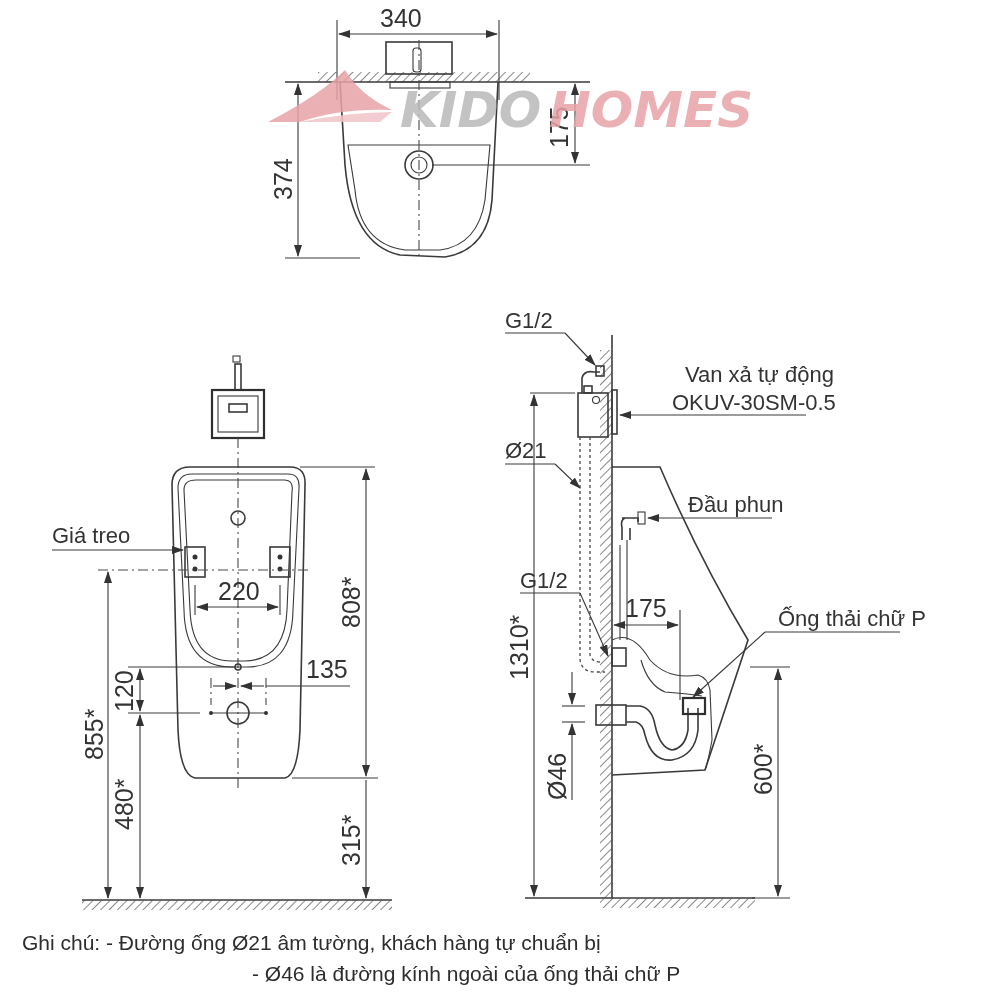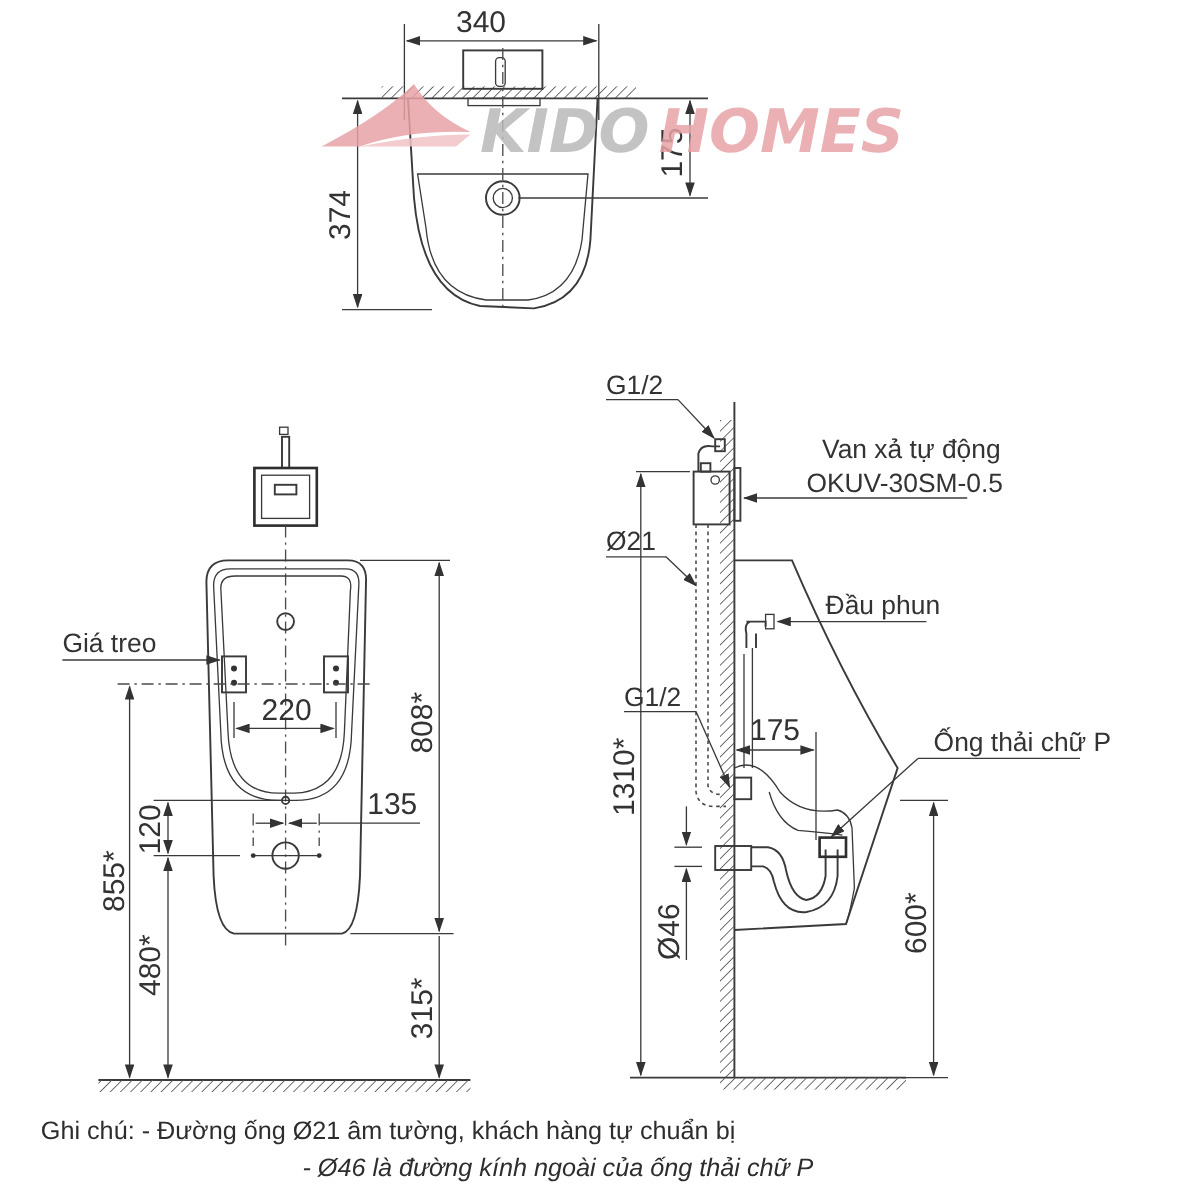--- a/index.html
+++ b/index.html
@@ -205,14 +205,14 @@
     <line class="thin" x1="572" y1="800" x2="572" y2="724" marker-end="url(#arr)"></line>
     <text class="dim" transform="translate(566,800) rotate(-90)">Ø46</text>
 
     <line class="thin" x1="750" y1="667" x2="790" y2="667"></line>
     <line class="thin" x1="778" y1="669" x2="778" y2="896" marker-start="url(#arrs)" marker-end="url(#arr)"></line>
     <line class="thin" x1="752" y1="898" x2="790" y2="898"></line>
     <text class="dim" transform="translate(772,795) rotate(-90)">600*</text>
   </g>
 </svg>
 
-<div class="note" style="left:34px; top:931px;">Ghi chú: - Đường ống Ø21 âm tường, khách hàng tự chuẩn bị</div>
-<div class="note" style="left:252px; top:962px;font-style:italic;">- Ø46 là đường kính ngoài của ống thải chữ P</div>
+<div class="note" style="left:22px; top:931px;">Ghi chú: - Đường ống Ø21 âm tường, khách hàng tự chuẩn bị</div>
+<div class="note" style="left:252px; top:962px;">- Ø46 là đường kính ngoài của ống thải chữ P</div>
 
 </body></html>

